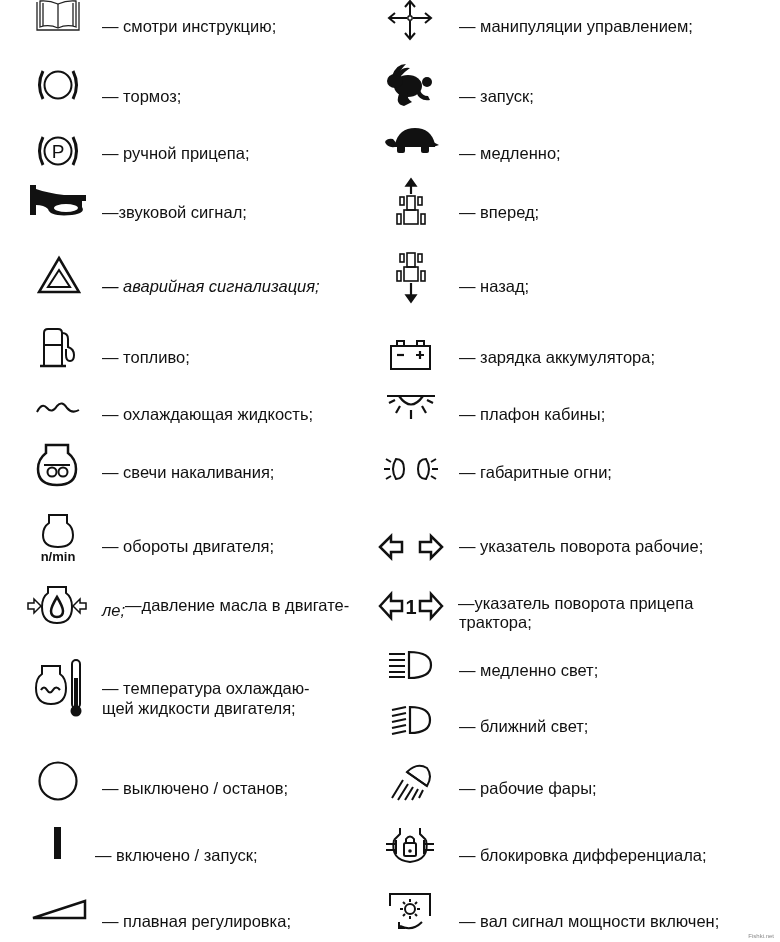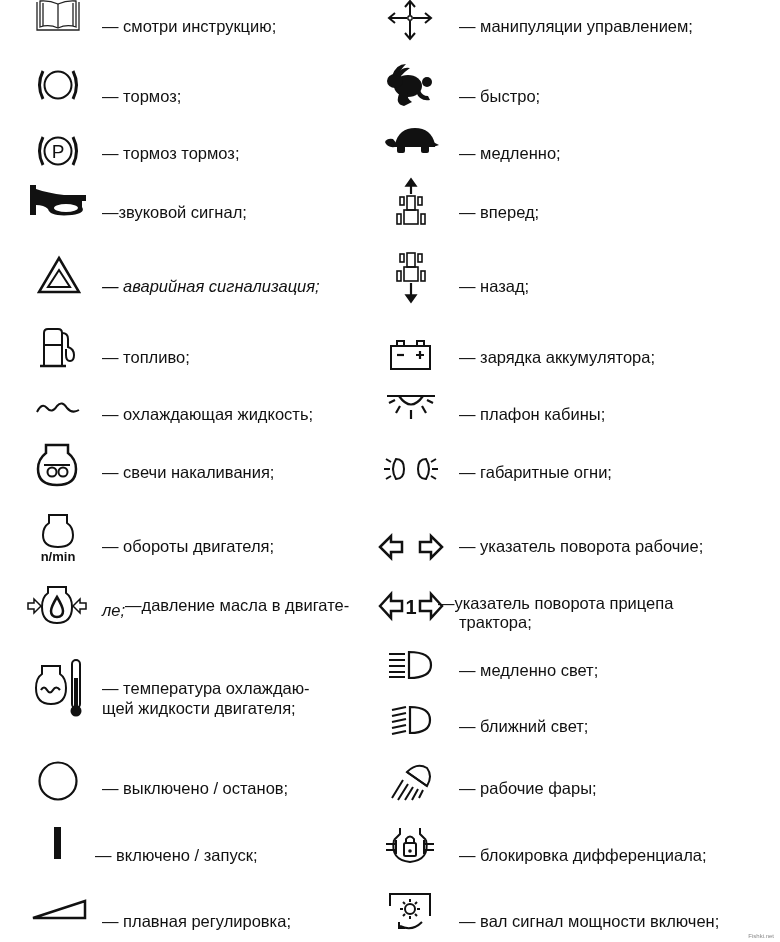--- a/index.html
+++ b/index.html
@@ -42,21 +42,21 @@
 
   <div class="item">
     <span class="icon" style="left:37px;top:134px;">
       <svg width="42" height="34" viewBox="0 0 42 34" fill="none" stroke="#111" stroke-width="2">
         <circle cx="21" cy="17" r="13.5"></circle>
         <path d="M6 3 Q-1 17 6 31" stroke-width="3"></path>
         <path d="M36 3 Q43 17 36 31" stroke-width="3"></path>
         <text x="21" y="24" font-size="19" text-anchor="middle" fill="#111" stroke="none" font-family="Liberation Sans, sans-serif">P</text>
       </svg>
     </span>
-    <span class="label" style="left:102px;top:143px;">— тормоз тормоз;</span>
+    <span class="label" style="left:102px;top:143px;">— ручной прицепа;</span>
   </div>
 
   <div class="item">
     <span class="icon" style="left:28px;top:183px;">
       <svg width="62" height="36" viewBox="0 0 62 36">
         <path d="M2 2 L8 2 L8 6 Q20 10 36 12 L58 12 L58 18 L54 18 L54 24 Q58 30 44 32 Q22 34 20 26 Q16 22 8 22 L8 32 L2 32 Z" fill="#111"></path>
         <ellipse cx="38" cy="25" rx="12" ry="4" fill="#fff"></ellipse>
       </svg>
     </span>
     <span class="label" style="left:102px;top:202px;">—звуковой сигнал;</span>
@@ -187,21 +187,21 @@
       <svg width="50" height="46" viewBox="0 0 50 46" fill="#111">
         <ellipse cx="22" cy="24" rx="14" ry="11"></ellipse>
         <ellipse cx="9" cy="19" rx="8" ry="7"></ellipse>
         <path d="M6 14 Q10 2 20 2 Q14 8 12 14 Z"></path>
         <path d="M10 13 Q16 4 24 6 Q18 10 14 15 Z"></path>
         <circle cx="41" cy="20" r="5"></circle>
         <path d="M14 30 Q8 42 18 44 L26 40 Q20 36 22 30 Z"></path>
         <path d="M30 30 Q34 40 44 38 L42 34 Q36 34 34 28 Z"></path>
       </svg>
     </span>
-    <span class="label" style="left:459px;top:86px;">— быстро;</span>
+    <span class="label" style="left:459px;top:86px;">— запуск;</span>
   </div>
 
   <div class="item">
     <span class="icon" style="left:383px;top:126px;">
       <svg width="56" height="30" viewBox="0 0 56 30" fill="#111">
         <path d="M12 18 Q16 2 32 2 Q48 2 52 18 Z"></path>
         <path d="M2 16 Q4 12 10 13 L14 18 L12 21 Q4 22 2 16 Z"></path>
         <rect x="14" y="18" width="8" height="9" rx="2"></rect>
         <rect x="38" y="18" width="8" height="9" rx="2"></rect>
         <path d="M50 16 L56 19 L50 21 Z"></path>
@@ -292,21 +292,21 @@
   </div>
 
   <div class="item">
     <span class="icon" style="left:378px;top:591px;">
       <svg width="66" height="30" viewBox="0 0 66 30" fill="none" stroke="#111" stroke-width="2.5">
         <path d="M2 15 L13 3 L13 10 L24 10 L24 20 L13 20 L13 27 Z"></path>
         <path d="M64 15 L53 3 L53 10 L42 10 L42 20 L53 20 L53 27 Z"></path>
         <text x="33" y="23" font-size="20" font-weight="bold" text-anchor="middle" fill="#111" stroke="none" font-family="Liberation Sans, sans-serif">1</text>
       </svg>
     </span>
-    <span class="label" style="left:438px;top:593px;">—указатель поворота прицепа</span>
+    <span class="label" style="left:458px;top:593px;">—указатель поворота прицепа</span>
     <span class="label" style="left:459px;top:612px;">трактора;</span>
   </div>
 
   <div class="item">
     <span class="icon" style="left:387px;top:650px;">
       <svg width="48" height="30" viewBox="0 0 48 30" fill="none" stroke="#111" stroke-width="2.2">
         <path d="M22 2 Q44 2 44 15 Q44 28 22 28 Z"></path>
         <path d="M2 4 L18 4 M2 10 L18 10 M2 16 L18 16 M2 22 L18 22 M2 27 L18 27"></path>
       </svg>
     </span>

